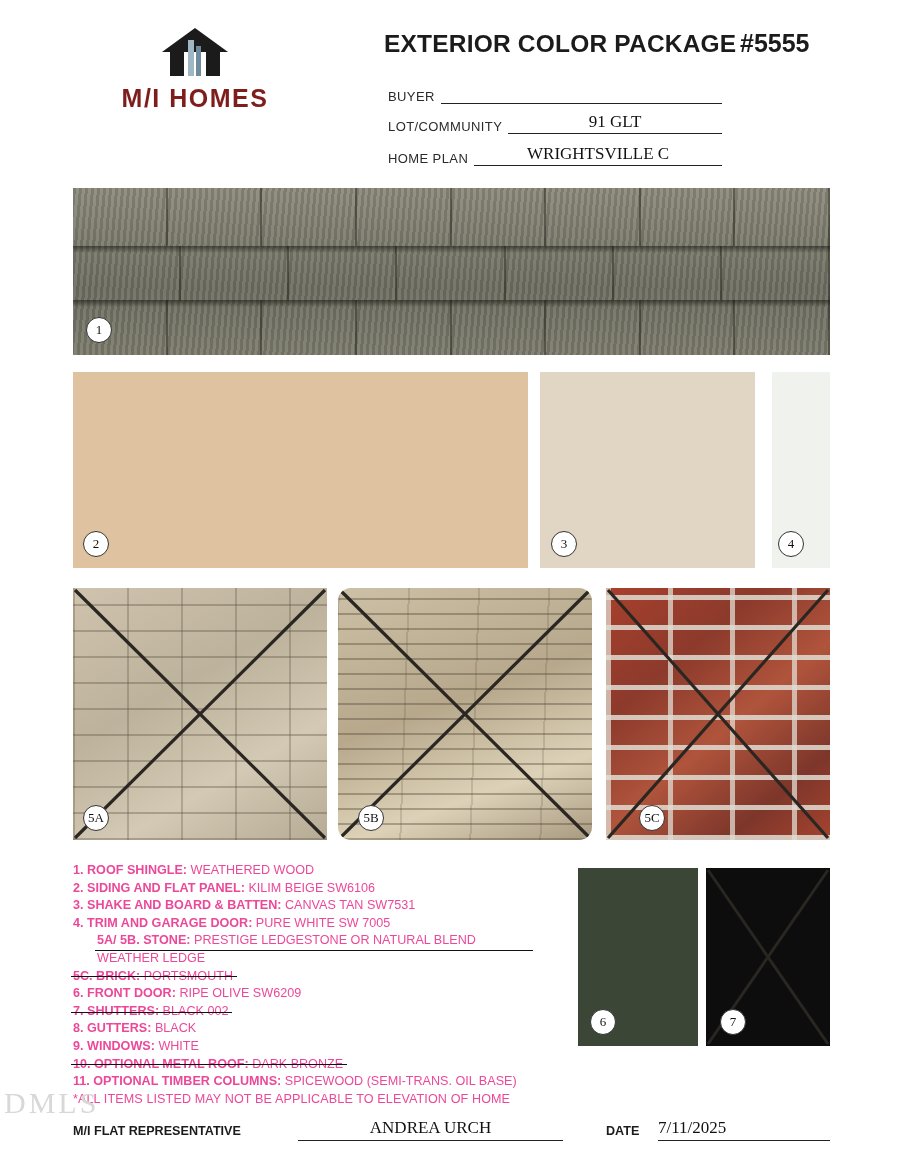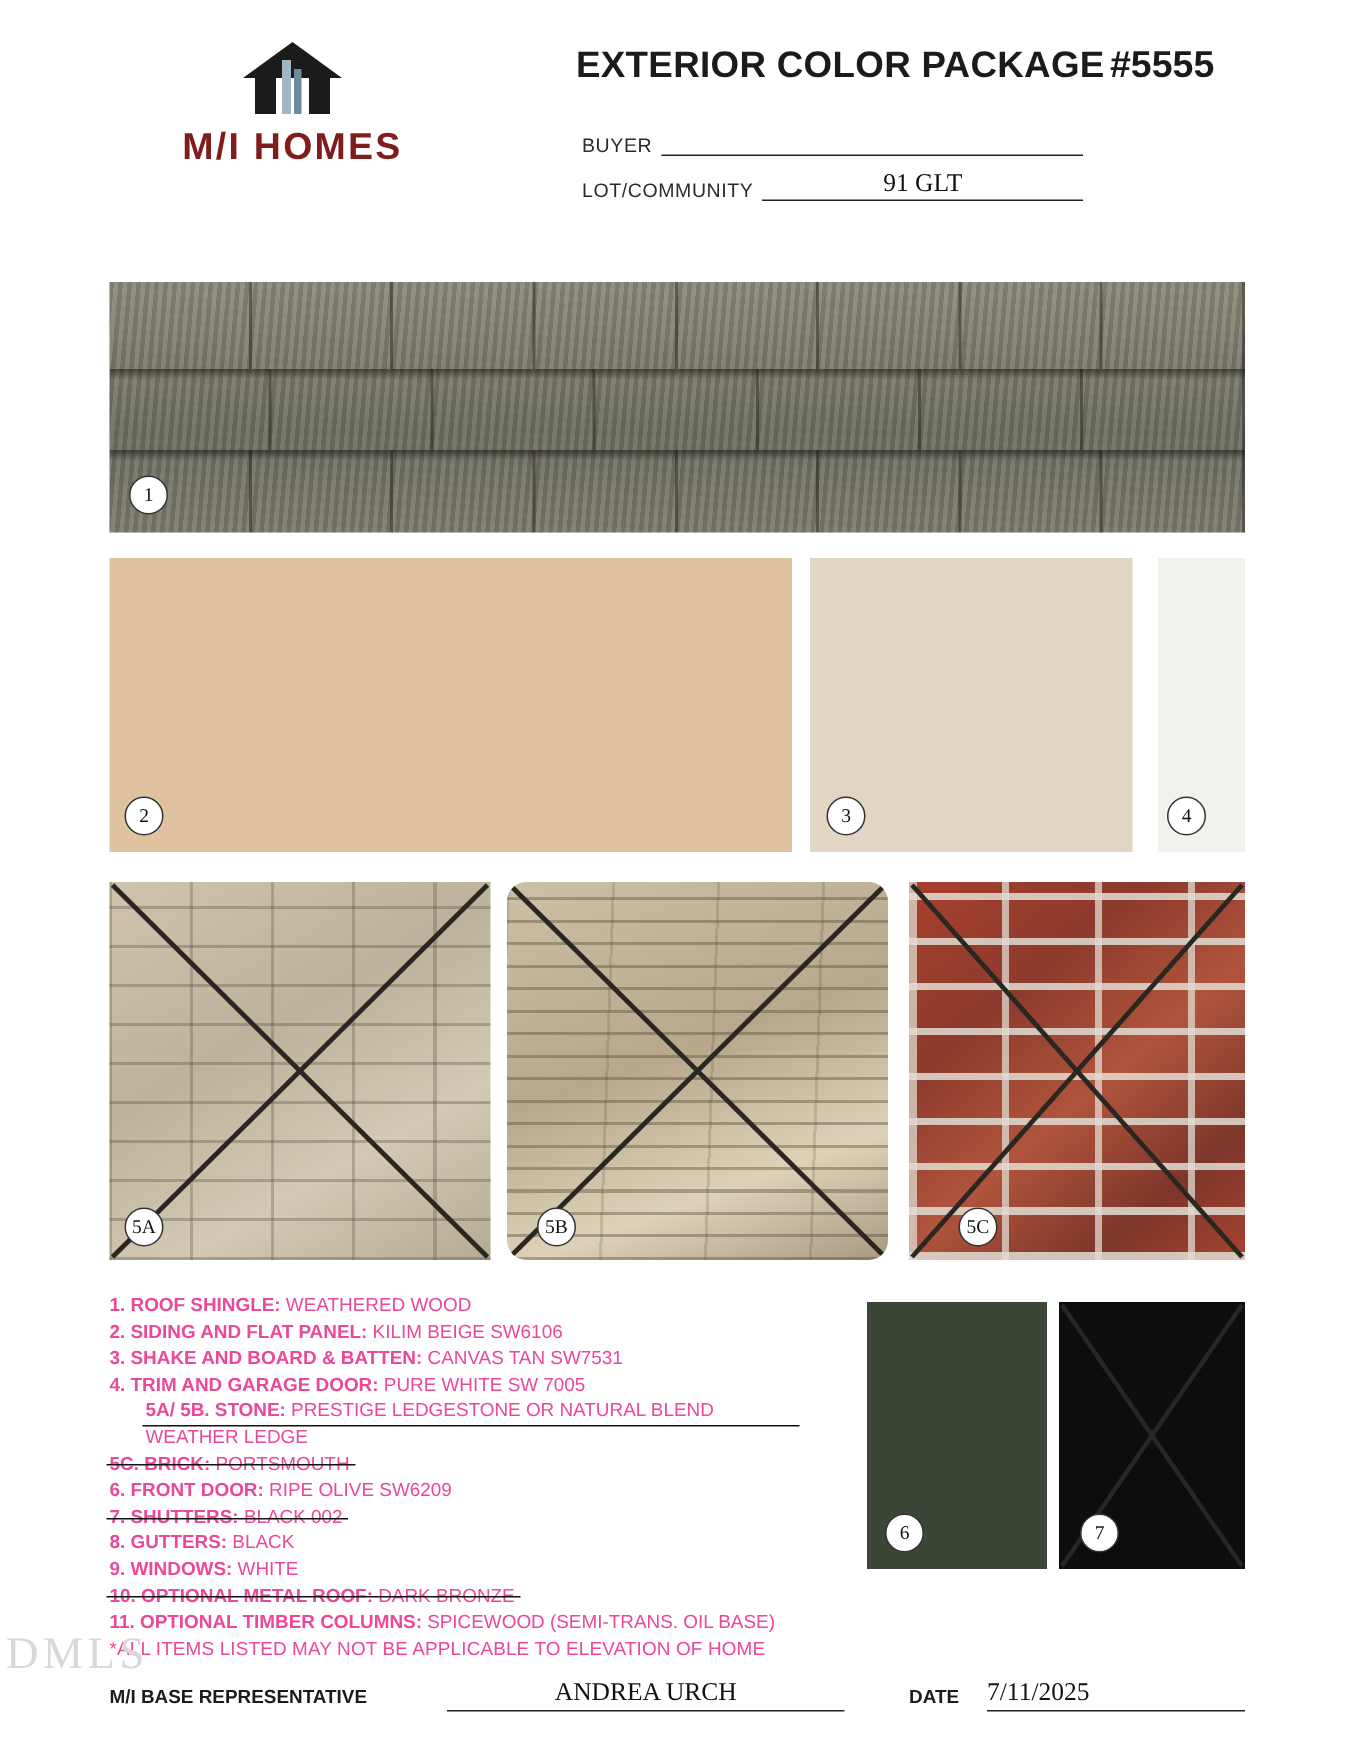--- a/index.html
+++ b/index.html
@@ -250,20 +250,24 @@
   <div class="field-row field-buyer">
     <span class="field-label">BUYER</span>
     <span class="field-line"></span>
   </div>
 
   <div class="field-row field-lot">
     <span class="field-label">LOT/COMMUNITY</span>
     <span class="field-line">91 GLT</span>
   </div>
 
+  <div class="field-row field-plan">
+    <span class="field-label">HOME PLAN</span>
+    <span class="field-line">WRIGHTSVILLE C</span>
+  </div>
 </div>
 
 <div class="swatch shingle">
   <div class="row r1">
     <div class="tab"></div>
       <div class="tab"></div>
       <div class="tab"></div>
       <div class="tab"></div>
       <div class="tab"></div>
       <div class="tab"></div>
@@ -413,19 +417,19 @@
   <div class="item">
     <b>11.</b>
     <b>OPTIONAL TIMBER COLUMNS:</b>
     <span class="val">SPICEWOOD (SEMI-TRANS. OIL BASE)</span>
   </div>
 
   <div class="note">*ALL ITEMS LISTED MAY NOT BE APPLICABLE TO ELEVATION OF HOME</div>
 </div>
 
 <div class="footer">
-  <div class="foot-rep-label">M/I BASE REPRESENTATIVE</div>
+  <div class="foot-rep-label">M/I FLAT REPRESENTATIVE</div>
   <div class="foot-rep-line">ANDREA URCH</div>
   <div class="foot-date-label">DATE</div>
   <div class="foot-date-line">7/11/2025</div>
 </div>
 
 <div class="watermark">DMLS</div>
 
 </body></html>

